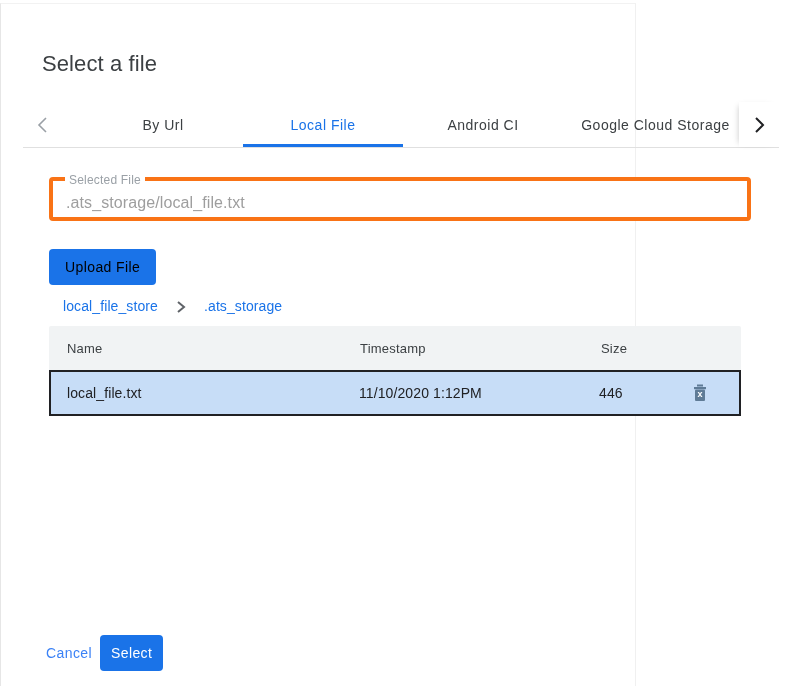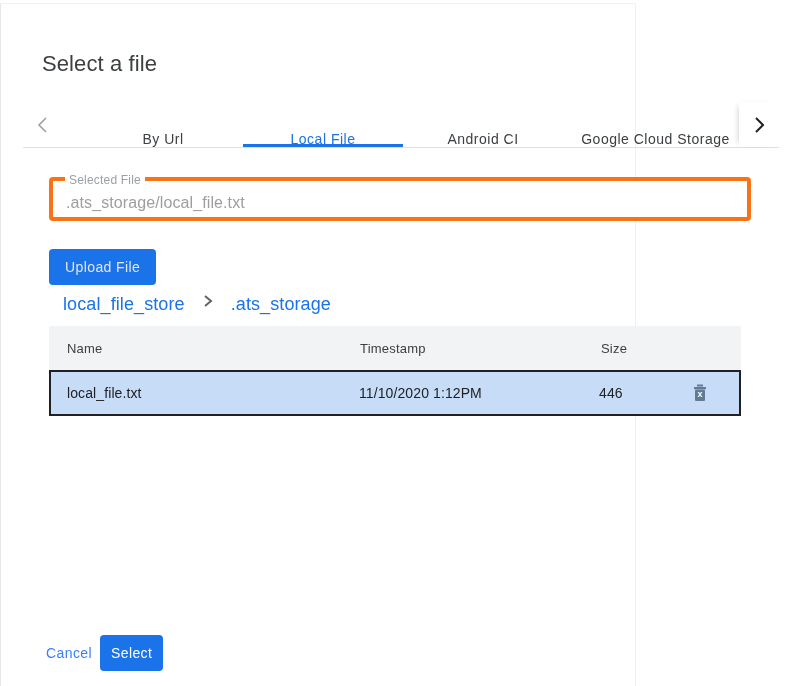--- a/index.html
+++ b/index.html
@@ -78,21 +78,21 @@
   }
   .tab-scroll-btn svg { display: block; }
   .chev-left { stroke: #9aa0a6; }
   .chev-right { stroke: #202124; }
 
   .tab {
     position: absolute;
     top: 0;
     height: 45px;
     display: flex;
-    align-items: flex-end;
+    align-items: center;
     justify-content: center;
     font-size: 14px;
     letter-spacing: 0.5px;
     color: #3c4043;
     cursor: pointer;
     box-sizing: border-box;
     white-space: nowrap;
   }
   .tab.active {
     color: #1a73e8;
@@ -154,39 +154,39 @@
   
   .upload-btn {
     position: absolute;
     left: 48px;
     top: 245px;
     height: 36px;
     padding: 0 16px;
     border: none;
     border-radius: 4px;
     background: #1a73e8;
-    color: #e5e5e5;
+    color: #000000;
     font-size: 14px;
     font-weight: 500;
     letter-spacing: 0.4px;
     font-family: "Liberation Sans", sans-serif;
     cursor: pointer;
     display: flex;
     align-items: center;
   }
 
   
   .breadcrumb {
     position: absolute;
     left: 62px;
     top: 290px;
     height: 20px;
     display: flex;
-    align-items: flex-start;
-    font-size: 18px;
+    align-items: flex-end;
+    font-size: 14px;
   }
   .crumb {
     color: #1a73e8;
     cursor: pointer;
     letter-spacing: 0.1px;
   }
   .crumb-sep {
     margin: 0 17px;
     display: flex;
     align-items: center;

